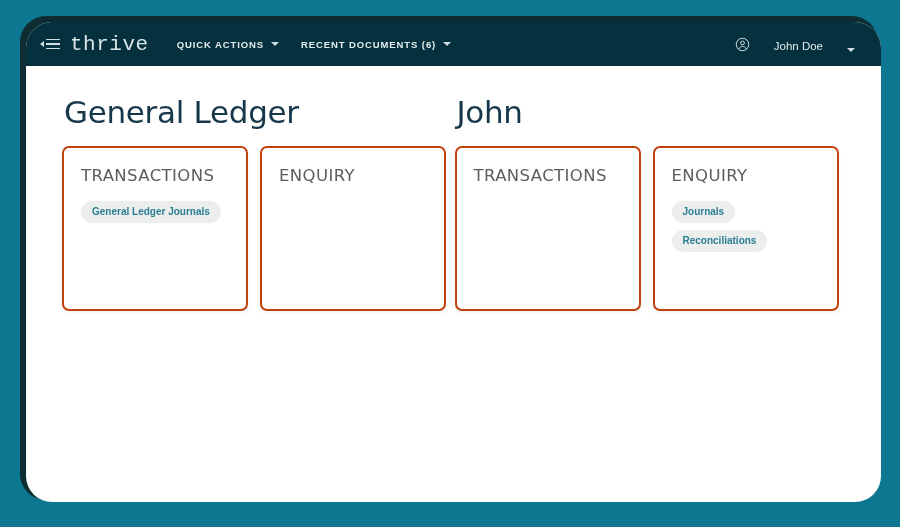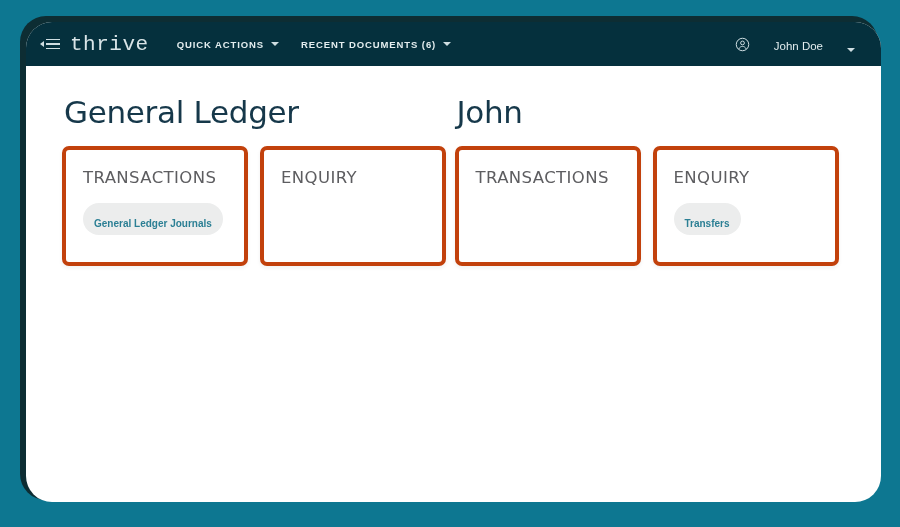--- a/index.html
+++ b/index.html
@@ -145,24 +145,24 @@
     font-family: "DejaVu Sans", sans-serif;
   }
 
   .card-grid {
     display: flex;
     gap: 12px;
     flex-wrap: wrap;
   }
   .card {
     width: 186px;
-    height: 120px;
+    height: 165px;
     box-sizing: border-box;
     background: #ffffff;
-    border: 4px solid #c2410c;
+    border: 2px solid #c2410c;
     border-radius: 7px;
     padding: 16px 14px 0 17px;
     box-shadow: 0 2px 4px rgba(20,30,40,0.06);
     margin-bottom: 12px;
   }
   .card-title {
     font-size: 16.5px;
     letter-spacing: 0.4px;
     color: #5d5d60;
     font-weight: 400;
@@ -174,21 +174,21 @@
     display: flex;
     flex-wrap: wrap;
     gap: 7px 7px;
   }
   .pill {
     background: #eceded;
     color: #2b7f94;
     font-size: 10px;
     font-weight: bold;
     border-radius: 999px;
-    padding: 15px 11px 6px;
+    padding: 5px 11px 6px;
     white-space: nowrap;
     cursor: pointer;
     line-height: 1.1;
   }
 </style>
 </head>
 <body>
 
 <div class="canvas">
 
@@ -258,21 +258,22 @@
           <div class="section-title">John</div>
           <div class="card-grid">
 
             <div class="card">
               <div class="card-title">TRANSACTIONS</div>
             </div>
 
             <div class="card">
               <div class="card-title">ENQUIRY</div>
               <div class="pill-wrap">
-                <span class="pill">Transfers</span>
+                <span class="pill">Journals</span>
+                <span class="pill">Reconciliations</span>
               </div>
             </div>
 
           </div>
         </div>
 
       </div>
     </div>
 
   </div>

